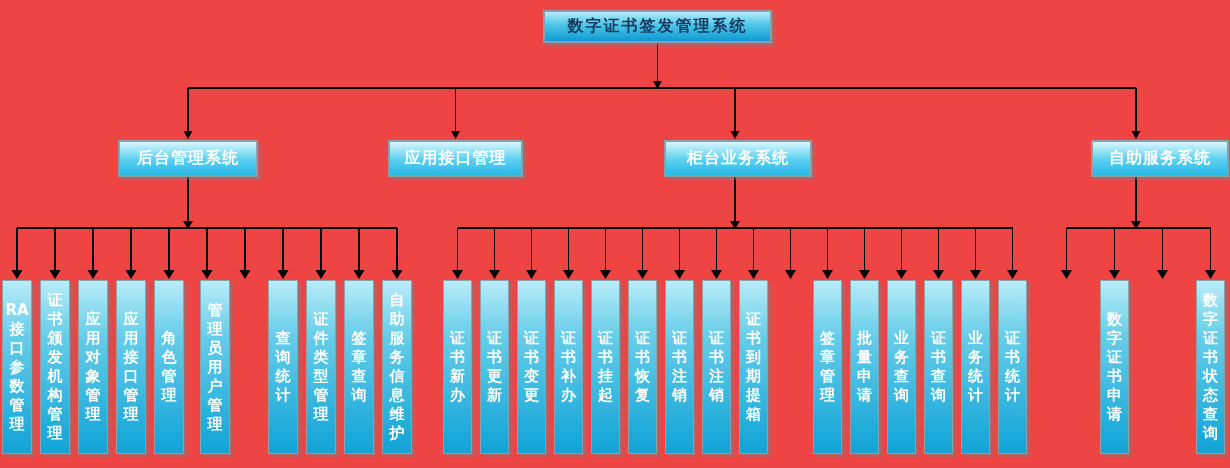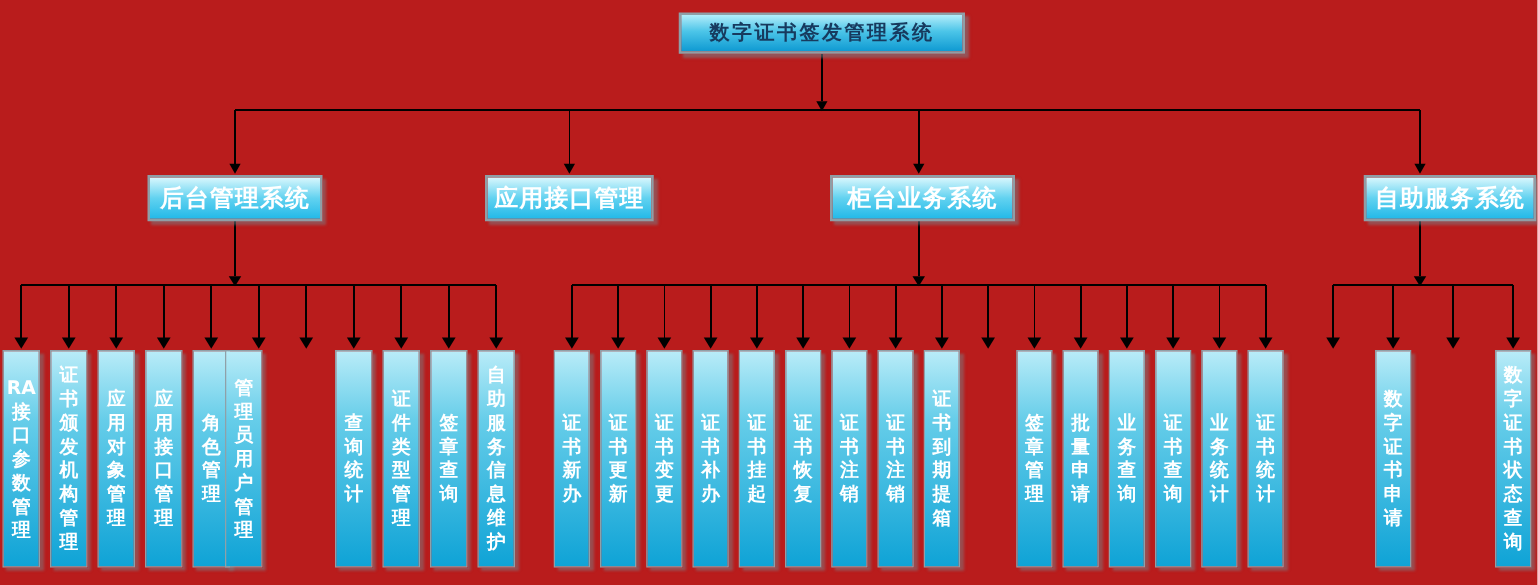--- a/index.html
+++ b/index.html
@@ -1,38 +1,38 @@
 <!DOCTYPE html>
 <html><head>
 <meta charset="utf-8">
 <style>
   html,body{margin:0;padding:0;background:#ffffff;}
   #stage{
-    position:relative;width:1230px;height:468px;background:#b91c1c;overflow:hidden;
+    position:relative;width:1230px;height:468px;background:#ef4444;overflow:hidden;
     font-family:"DejaVu Sans",sans-serif;
   }
   .box{
     position:absolute;box-sizing:border-box;display:flex;align-items:center;justify-content:center;
     text-align:center;
   }
   
   .root-box{
     left:543px;top:10px;width:229px;height:33px;
     border:2px solid #8f9ea6;
     background:linear-gradient(180deg,#b3edfa 0%,#4cc5e8 45%,#0f9ad2 100%);
     box-shadow:3px 3px 2px rgba(120,130,136,.55);
     color:#173a5e;font-size:16px;font-weight:bold;letter-spacing:2px;
   }
   
   .group-box{
     top:140px;height:37px;
     border:2px solid #8f9ea6;
     background:linear-gradient(180deg,#d9f7fd 0%,#62d2f0 50%,#23b9e8 100%);
     box-shadow:3px 3px 2px rgba(120,130,136,.5);
-    color:#ffffff;font-size:19px;font-weight:bold;letter-spacing:1px;
+    color:#ffffff;font-size:16px;font-weight:bold;letter-spacing:1px;
   }
   #grp0{left:118px;width:140px;}
   #grp1{left:388px;width:135px;}
   #grp2{left:664px;width:148px;}
   #grp3{left:1067px;width:138px;margin-left:24px;}
   
   .leaf{
     position:absolute;top:280px;height:174px;box-sizing:border-box;
     border:1px solid #90a0a8;
     background:linear-gradient(180deg,#b9ecf8 0%,#66cde9 32%,#0fa3d6 100%);
@@ -166,21 +166,21 @@
     </div>
   <div class="leaf g1" style="left:78px">
       <span>应用对象管理</span>
     </div>
   <div class="leaf g1" style="left:116px">
       <span>应用接口管理</span>
     </div>
   <div class="leaf g1" style="left:154px">
       <span>角色管理</span>
     </div>
-  <div class="leaf g1" style="left:180px">
+  <div class="leaf g1" style="left:200px">
       <span>管理员用户管理</span>
     </div>
   <div class="leaf g1" style="left:268px">
       <span>查询统计</span>
     </div>
   <div class="leaf g1" style="left:306px">
       <span>证件类型管理</span>
     </div>
   <div class="leaf g1" style="left:344px">
       <span>签章查询</span>

